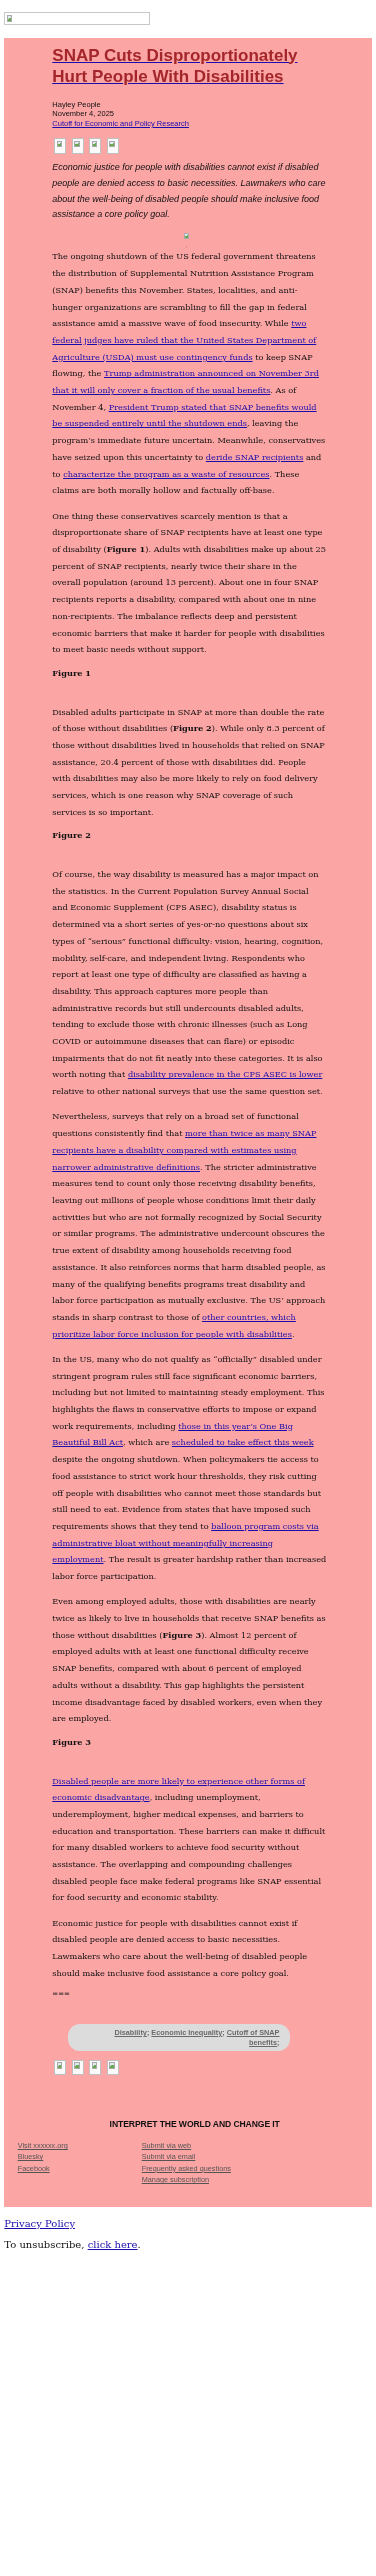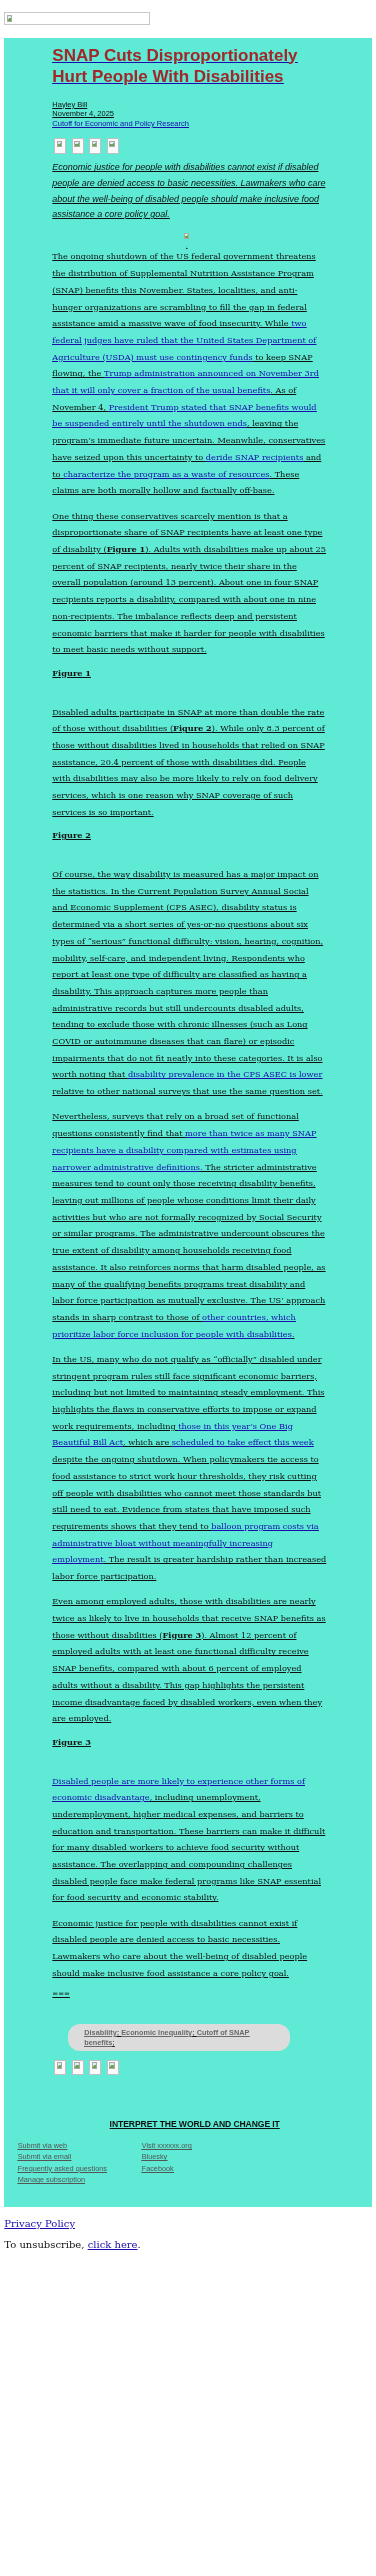--- a/index.html
+++ b/index.html
@@ -2,38 +2,38 @@
 <html style="font-size:8.6px"><head>
 <meta charset="utf-8">
 <style>
   html, body { margin: 0; padding: 0; background: #ffffff; }
   body { width: 376px; font-family: "DejaVu Serif", serif; color: #111; }
   a { color: #1a0dab; }
   .top-logo { margin: 12px 0 0 4.3px; width: 146px; height: 13px; border: 0.5px solid #c8c8c8; box-sizing: border-box; position: relative; }
   .broken-img { display: inline-block; width: 7.5px; height: 8.6px; position: relative; }
   .broken-img::before { content: ""; position: absolute; left: 0.5px; top: 0.5px; width: 5.4px; height: 6.5px; background: linear-gradient(160deg, #dfe9f3 0 45%, #6aa84f 46% 100%); border: 0.5px solid #aaa; box-sizing: border-box; }
   .top-logo .broken-img { position: absolute; left: 1.1px; top: 1.6px; }
-  .container { margin: 13px 4.3px 0 4.3px; background: #5eead4; padding: 0 0 21.5px 0; text-decoration: underline; }
+  .container { margin: 13px 4.3px 0 4.3px; background: #fca5a5; padding: 0 0 21.5px 0; }
   .inner { padding: 0 0 0 48px; width: 269px; }
   .title { padding-top: 6.5px; margin: 0; font-family: "Liberation Sans", sans-serif; font-size: 17px; line-height: 21.5px; font-weight: bold; }
   .title a { color: #a3262a; text-decoration: underline; text-decoration-color: #1a0dab; }
   .meta { margin-top: 12px; font-family: "Liberation Sans", sans-serif; font-size: 7.5px; line-height: 9.7px; color: #111; }
   .meta a { color: #1a0dab; }
   .share-row { display: flex; gap: 5.4px; margin: 9.7px 0 0 2.2px; }
   .share-btn { width: 12px; height: 15.6px; border: 0.5px solid #c0c0c0; box-sizing: border-box; position: relative; background: #fafafa; }
   .share-btn .broken-img { position: absolute; left: 1.1px; top: 1.1px; }
   .dek { margin: 6.5px 0 0 0; font-family: "Liberation Sans", sans-serif; font-style: italic; font-size: 9px; line-height: 15.6px; width: 280px; }
   .center-img { text-align: center; margin-top: 9.7px; width: 269px; }
   .center-img .broken-img { margin-left: 0; }
   .comma { display:block; font-size: 4.3px; line-height: 5.4px; text-align:center; width: 269px; color:#555; }
   .body-text { }
   .body-text p { margin: 0 0 8.6px 0; font-size: 8.2px; line-height: 16.7px; width: 274px; }
   .body-text h4 { margin: 0 0 24px 0; font-size: 8.2px; line-height: 13px; font-weight: bold; }
   .sep { margin: 5.4px 0 26px 0; font-size: 7px; }
-  .tags { margin: 0 0 0 16px; background: #dcdcdc; border-radius: 12px; width: 222px; padding: 3.8px 10.8px 3.8px 16px; box-sizing: border-box; font-family: "Liberation Sans", sans-serif; font-weight: bold; font-size: 7.3px; line-height: 9.7px; color: #6a6a6a; }
+  .tags { margin: 0 0 0 16px; background: #dcdcdc; border-radius: 12px; width: 222px; padding: 3.8px 10.8px 3.8px 16px; box-sizing: border-box; font-family: "Liberation Sans", sans-serif; font-weight: bold; font-size: 7.3px; line-height: 9.7px; color: #6a6a6a; text-align: right; }
   .tags a { color: #6a6a6a; }
   .share-row.bottom { margin-top: 8.6px; }
   .footer { padding: 44px 0 0 13.4px; }
   .footer h2 { margin: 0 0 10.8px 0; font-family: "Liberation Sans", sans-serif; font-size: 8.6px; font-weight: bold; letter-spacing: -0.1px; text-align: center; }
   .footer-cols { display: flex; }
   .footer-col { width: 124px; font-family: "Liberation Sans", sans-serif; font-size: 7.3px; line-height: 11.3px; }
   .footer-col a { color: #555; display: block; }
   .after { padding: 0 0 0 4.3px; font-family: "DejaVu Serif", serif; font-size: 10px; }
   .after p { margin: 10.8px 0 0 0; }
   .after a { color: #1a0dab; }
@@ -45,21 +45,21 @@
   <span class="broken-img"></span>
 </div>
 
 <div class="container">
   <div class="inner">
     <h1 class="title">
       <a href="#"><span>SNAP Cuts Disproportionately</span><br><span>Hurt People With Disabilities</span></a>
     </h1>
 
     <div class="meta">
-      <div>Hayley Bill</div>
+      <div>Hayley People</div>
       <div>November 4, 2025</div>
       <a href="#">Cutoff for Economic and Policy Research</a>
     </div>
 
     <div class="share-row">
       <a href="#" class="share-btn">
           <span class="broken-img"></span>
         </a>
       <a href="#" class="share-btn">
           <span class="broken-img"></span>
@@ -124,29 +124,29 @@
       <a href="#" class="share-btn">
           <span class="broken-img"></span>
         </a>
     </div>
   </div>
 
   <div class="footer">
     <h2>INTERPRET THE WORLD AND CHANGE IT</h2>
     <div class="footer-cols">
       <div class="footer-col">
+        <a href="#">Visit xxxxxx.org</a>
+        <a href="#">Bluesky</a>
+        <a href="#">Facebook</a>
+      </div>
+      <div class="footer-col">
         <a href="#">Submit via web</a>
         <a href="#">Submit via email</a>
         <a href="#">Frequently asked questions</a>
         <a href="#">Manage subscription</a>
-      </div>
-      <div class="footer-col">
-        <a href="#">Visit xxxxxx.org</a>
-        <a href="#">Bluesky</a>
-        <a href="#">Facebook</a>
       </div>
     </div>
   </div>
 </div>
 
 <div class="after">
   <p><a href="#">Privacy Policy</a></p>
   <p><span>To unsubscribe, </span><a href="#">click here</a><span>.</span></p>
 </div>
 

